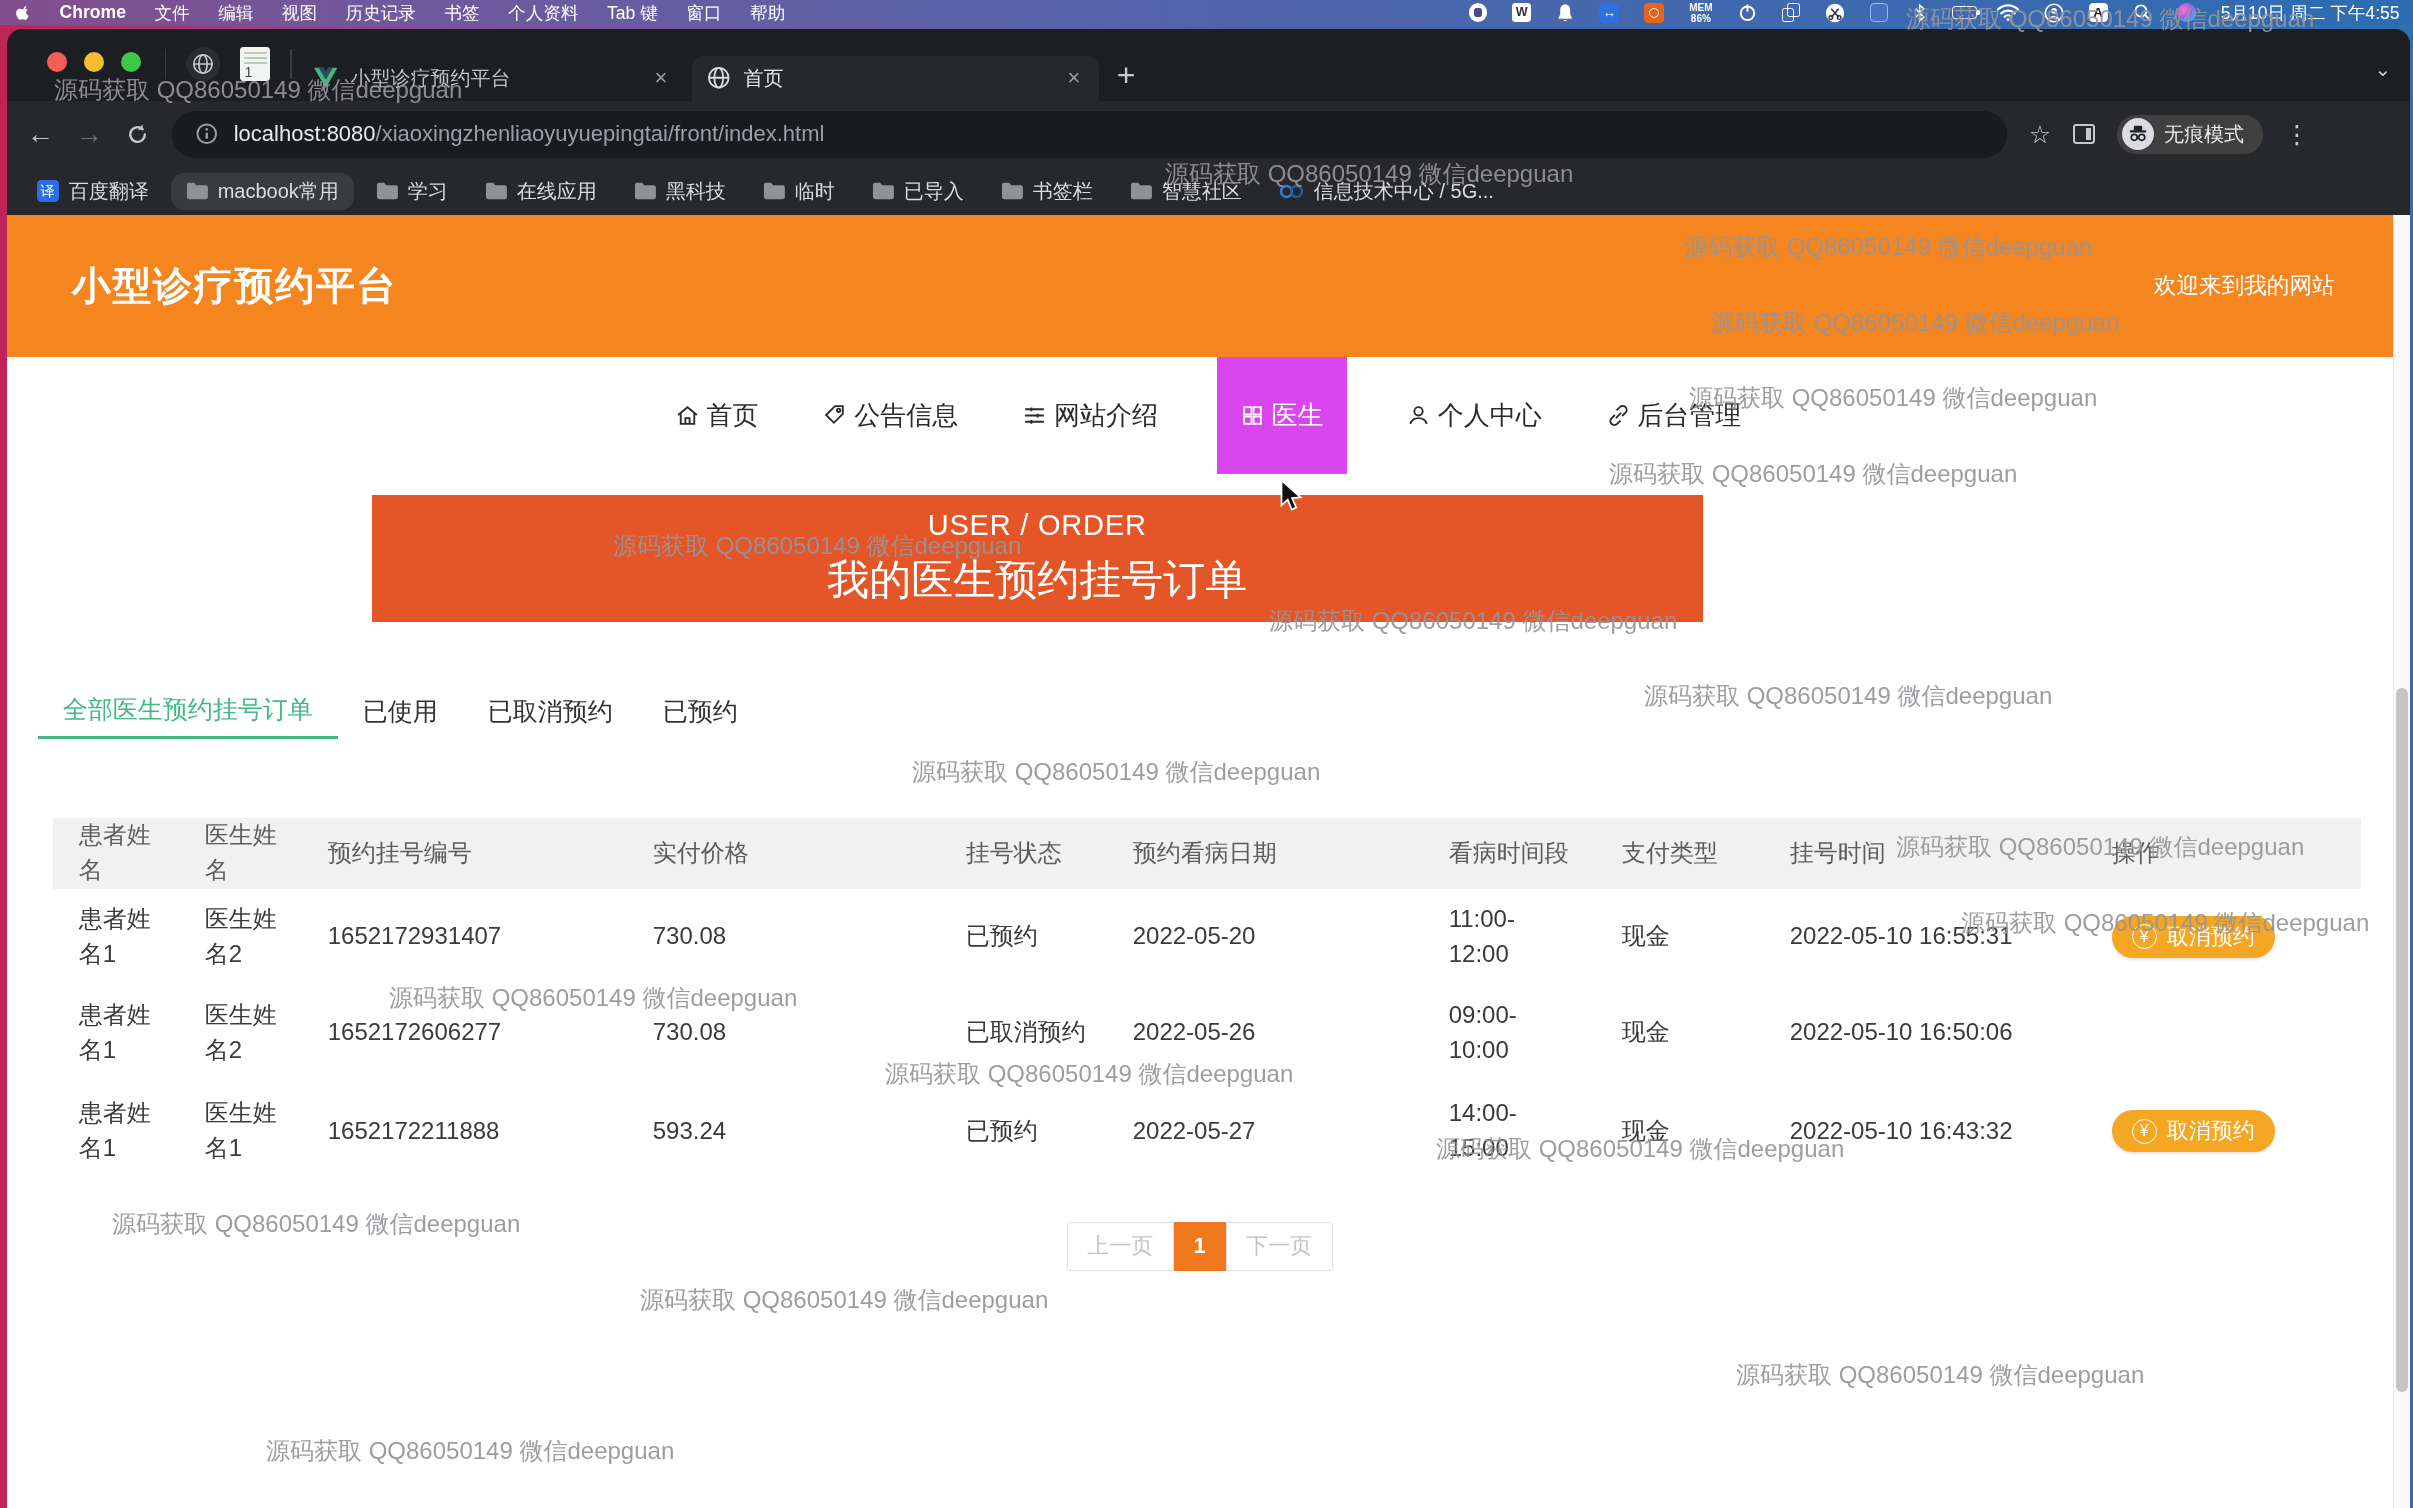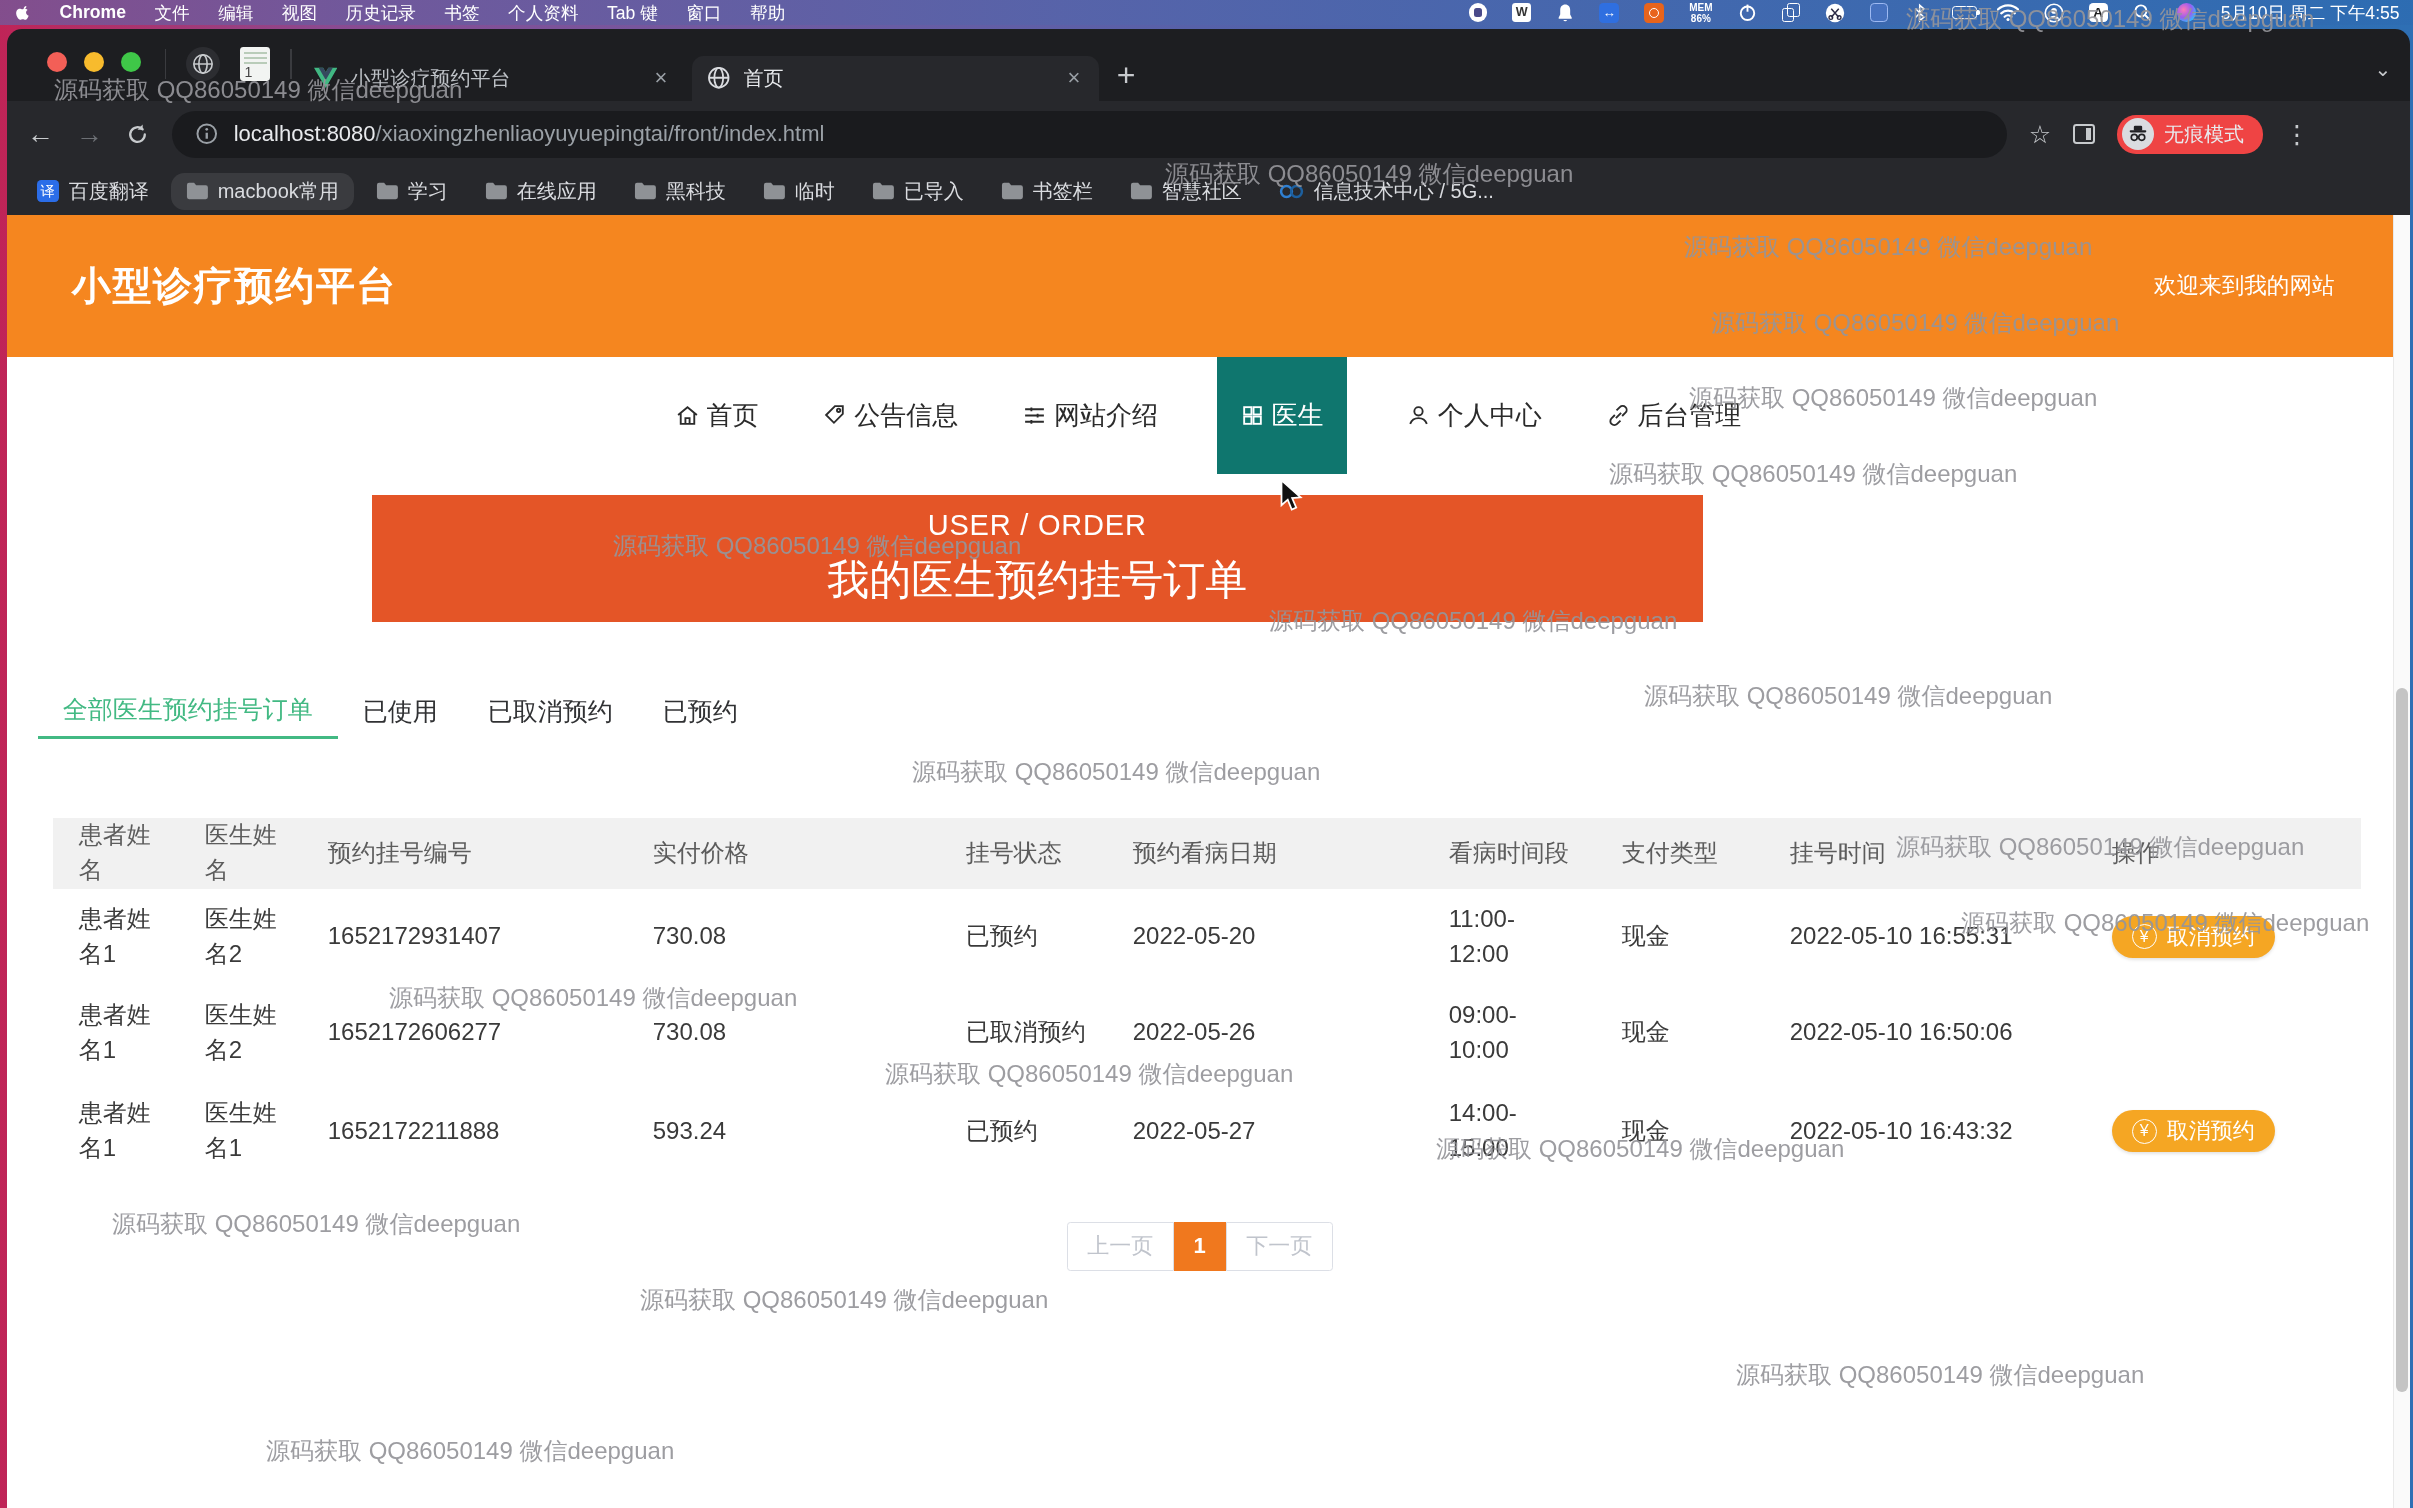--- a/index.html
+++ b/index.html
@@ -62,40 +62,40 @@
 
   .toolbar { height:67px; background:#27282c; display:flex; align-items:center; padding:0 20px; gap:22px; }
   .nav-arrow { font-size:27px; color:#c7cacd; }
   .nav-arrow.fwd { color:#6d7075; }
   .omnibox { flex:1; height:47px; background:#1a1b1e; border-radius:23.5px; display:flex; align-items:center;
     padding:0 23.5px; gap:15px; color:#e8eaed; font-size:22px; max-width:1835px; }
   .omnibox .path { color:#9aa0a6; }
   .tb-ic { color:#c7cacd; font-size:25px; display:inline-flex; align-items:center; }
   .panel-ic { width:22px; height:20px; border:2.5px solid #c7cacd; border-radius:3.4px; position:relative; }
   .panel-ic i { position:absolute; right:1.7px; top:1.7px; bottom:1.7px; width:5.9px; background:#c7cacd; }
-  .incog { height:39px; background:#ef4444; border-radius:19px; display:flex; align-items:center; gap:10px; padding:0 18.4px 0 5px; color:#e8eaed; font-size:20px; }
+  .incog { height:39px; background:#404040; border-radius:19px; display:flex; align-items:center; gap:10px; padding:0 18.4px 0 5px; color:#e8eaed; font-size:20px; }
   .incog-circle { width:32px; height:32px; border-radius:50%; background:#dadce0; display:flex; align-items:center; justify-content:center; }
 
   .bookmarks { height:47px; background:#27282c; display:flex; align-items:center; gap:37px; padding:0 30px; font-size:20px; color:#dadce0; }
   .bm { display:flex; align-items:center; gap:10px; white-space:nowrap; }
   .bm.hl { background:#3a3b3f; border-radius:13.4px; padding:5px 15px; margin:0 -15px; }
   .tr-badge { width:22px; height:22px; border-radius:4.2px; background:#2b6de8; color:#fff; font-size:14.2px; display:inline-flex; align-items:center; justify-content:center; }
 
   
   .page { position:absolute; left:0; right:0; top:186px; bottom:0; background:#fff; overflow:hidden; }
   .site-header { position:absolute; left:0; right:0; top:0; height:142px; background:#f5861f;
     display:flex; align-items:center; padding:0 75px 0 65px; }
   .site-title { color:#fff; font-size:39px; font-weight:bold; letter-spacing:1.7px; }
   .welcome { margin-left:auto; color:#fff; font-size:22.6px; }
 
   .site-nav { position:absolute; left:0; right:0; top:142px; height:117px; background:#fff;
     display:flex; align-items:center; justify-content:center; gap:54px; font-size:26px; color:#2b2b2b; }
   .nav-item { display:flex; align-items:center; gap:6.7px; height:117px; padding:0 5px; }
   .nav-item svg { stroke:#2b2b2b; fill:none; stroke-width:1.8; }
-  .nav-item.active { background:#0f766e; color:#fff; padding:0 23.5px;gap:6px; }
+  .nav-item.active { background:#d946ef; color:#fff; padding:0 23.5px;gap:6px; }
   .nav-item.active svg { stroke:#fff; }
 
   .banner { position:absolute; left:365px; top:280px; width:1331px; height:127px; background:#e45527;
     display:flex; flex-direction:column; align-items:center; justify-content:center; color:#fff; gap:10px; }
   .banner .l1 { font-size:29px; letter-spacing:0.8px; }
   .banner .l2 { font-size:42px; }
 
   .filter-tabs { position:absolute; left:0; top:469px; height:55px; display:flex; padding-left:31px; font-size:25px; color:#303133; }
   .ftab { display:flex; align-items:center; padding:0 25px; height:100%; }
   .ftab.active { color:#42b983; border-bottom:3.4px solid #42b983; }

